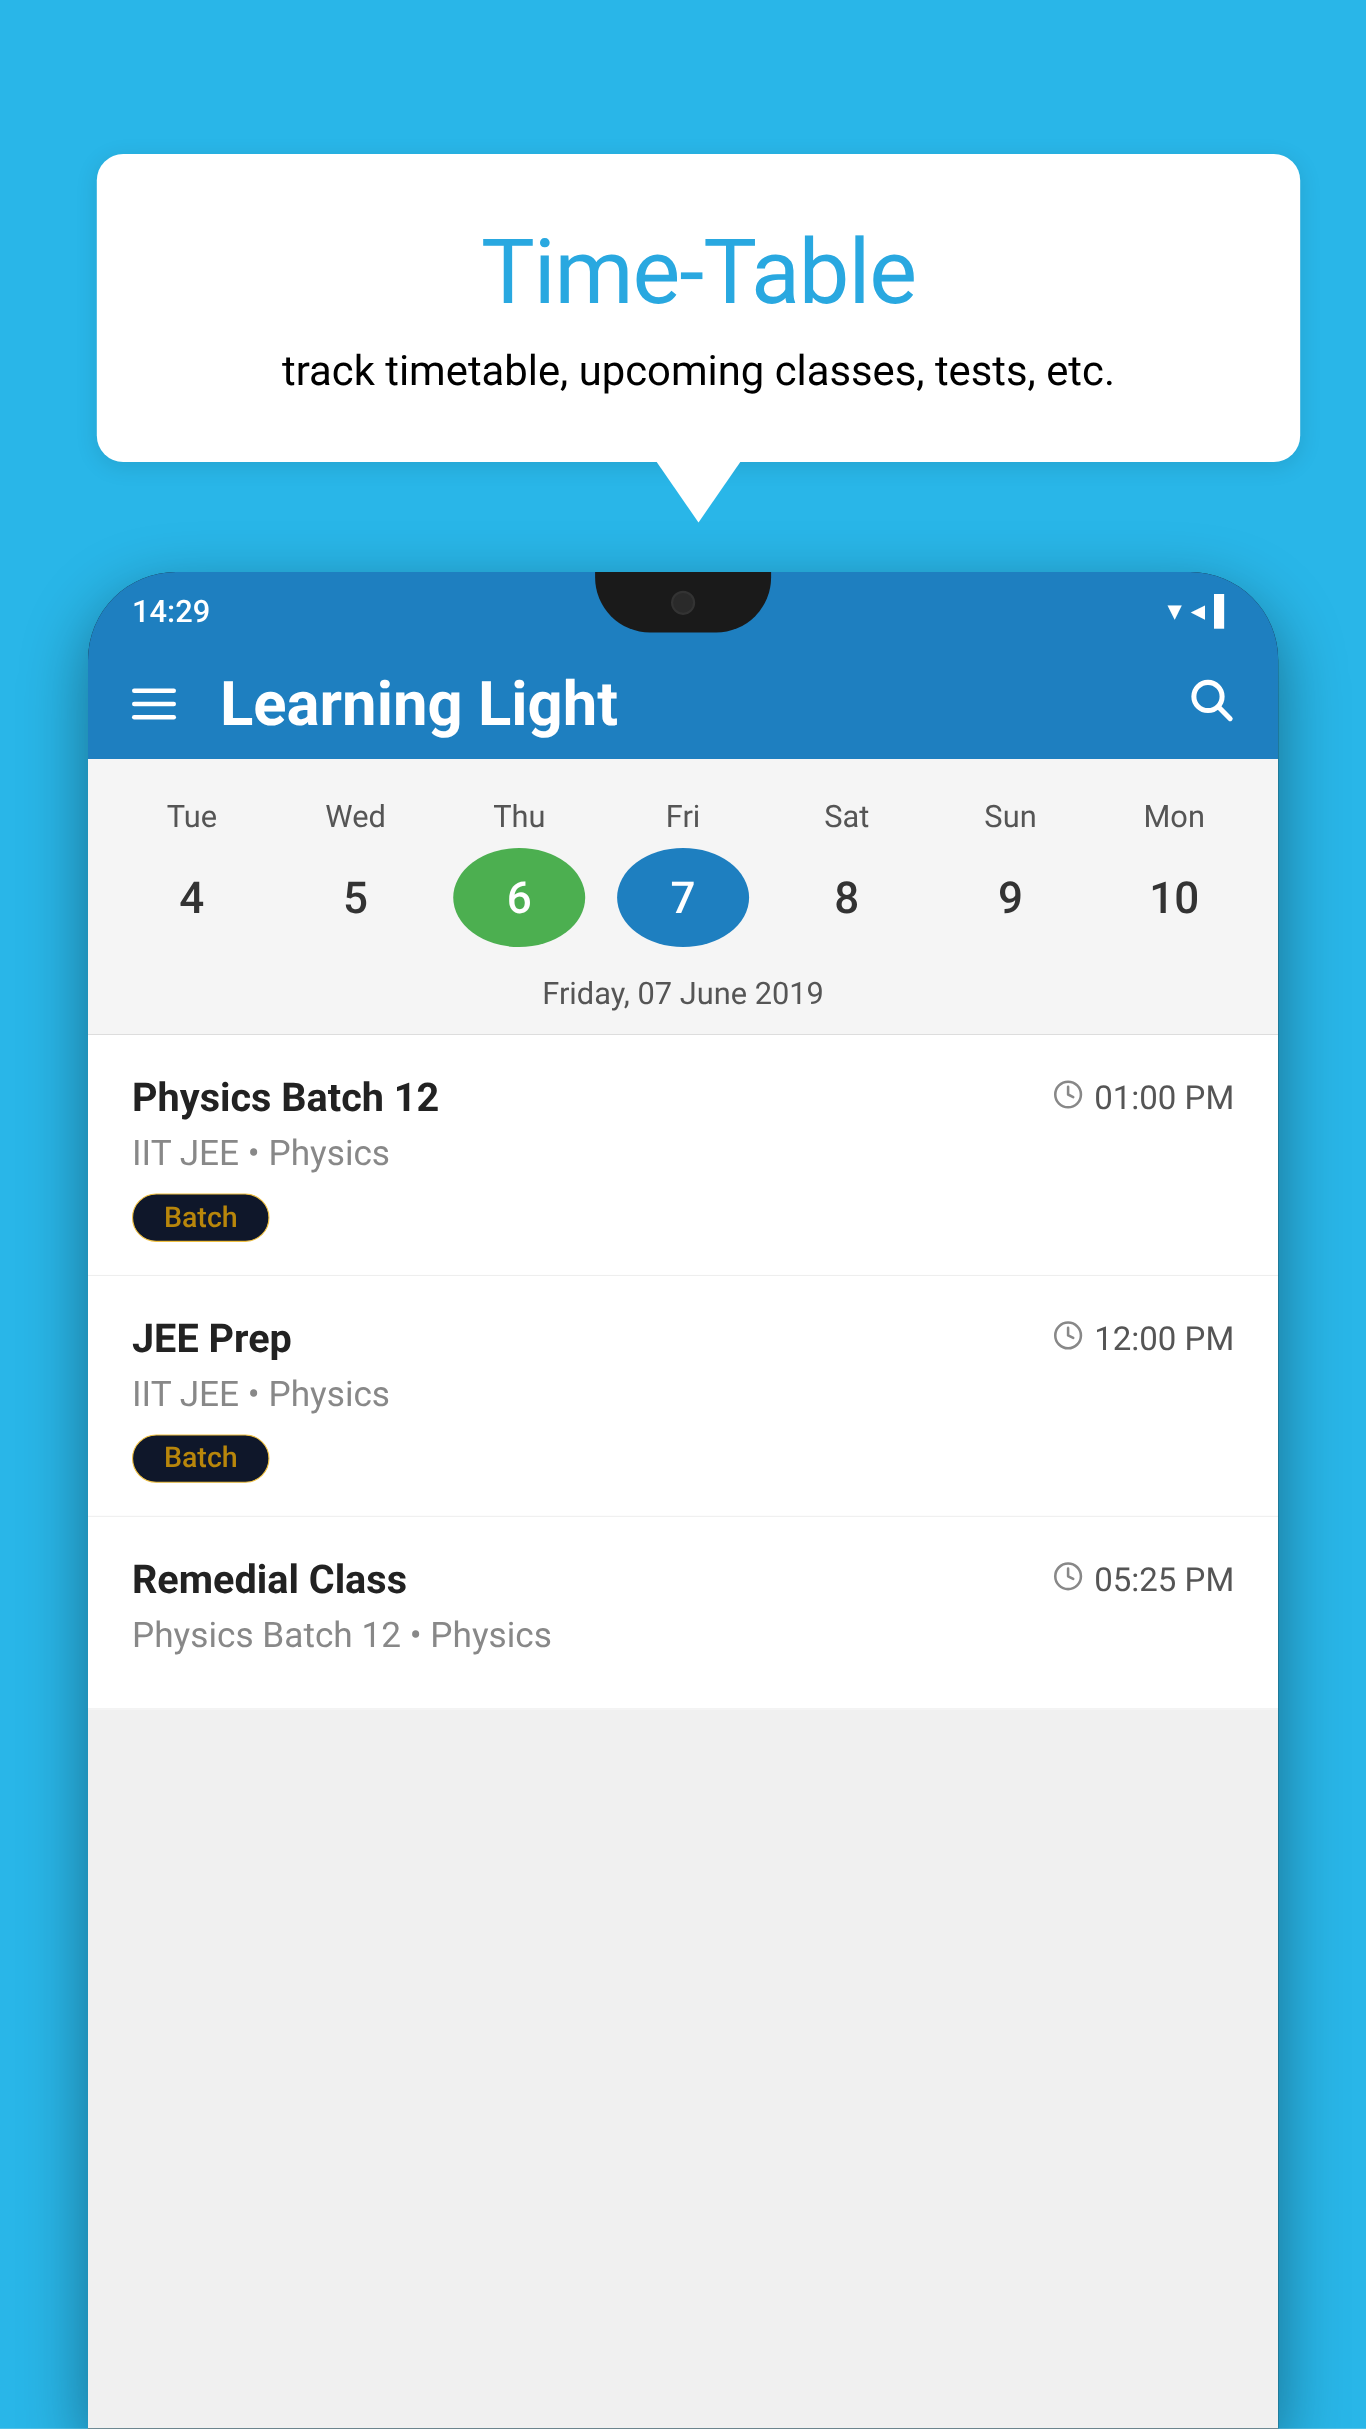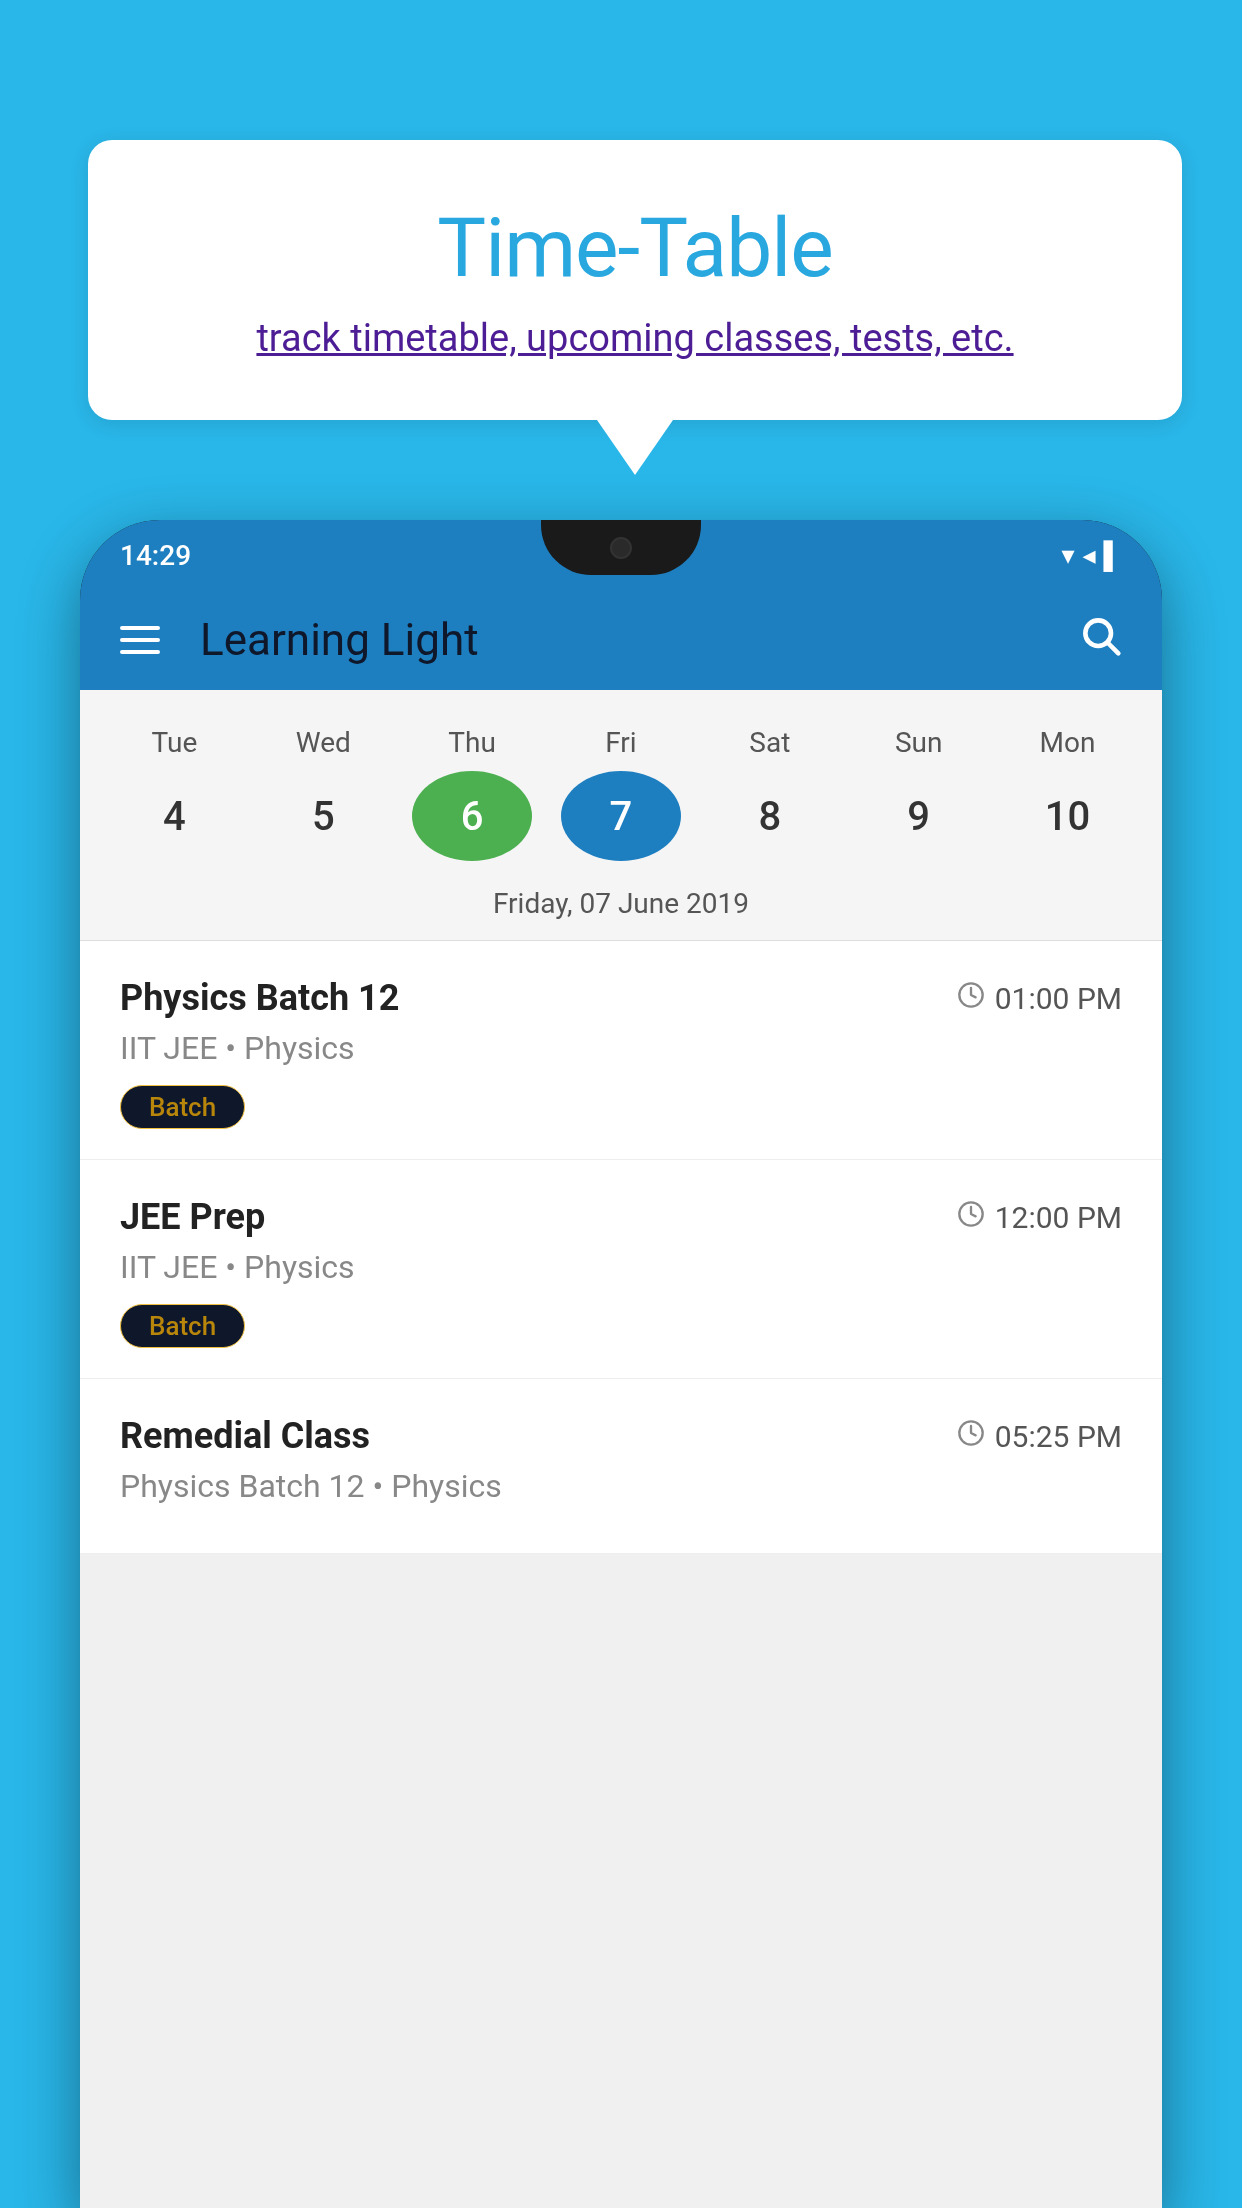--- a/index.html
+++ b/index.html
@@ -37,24 +37,23 @@
 
     .speech-bubble-title {
       color: #29a8e0;
       font-size: 82px;
       font-weight: 400;
       letter-spacing: -1px;
       margin-bottom: 20px;
     }
 
     .speech-bubble-subtitle {
-      color: #4c1d95;
+      color: #000000;
       font-size: 38px;
       font-weight: 400;
-      text-decoration: underline;
     }
 
     .speech-bubble-arrow {
       width: 0;
       height: 0;
       border-left: 38px solid transparent;
       border-right: 38px solid transparent;
       border-top: 55px solid #ffffff;
       margin-top: 0;
     }
@@ -143,23 +142,23 @@
     }
 
     .hamburger-line {
       width: 40px;
       height: 4px;
       background: white;
       border-radius: 2px;
     }
 
     .app-title {
-      color: #0f172a;
-      font-size: 44px;
-      font-weight: 400;
+      color: #ffffff;
+      font-size: 56px;
+      font-weight: 700;
       flex: 1;
       margin-left: 10px;
     }
 
     .search-icon {
       color: white;
       font-size: 44px;
       cursor: pointer;
     }
 

